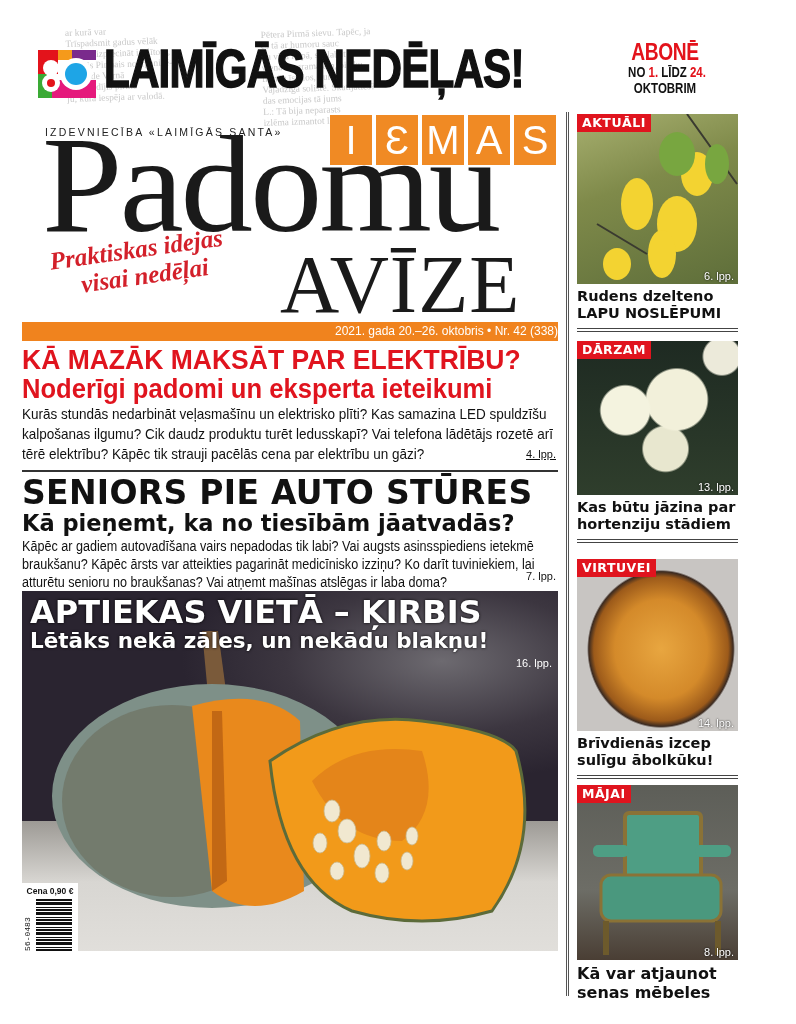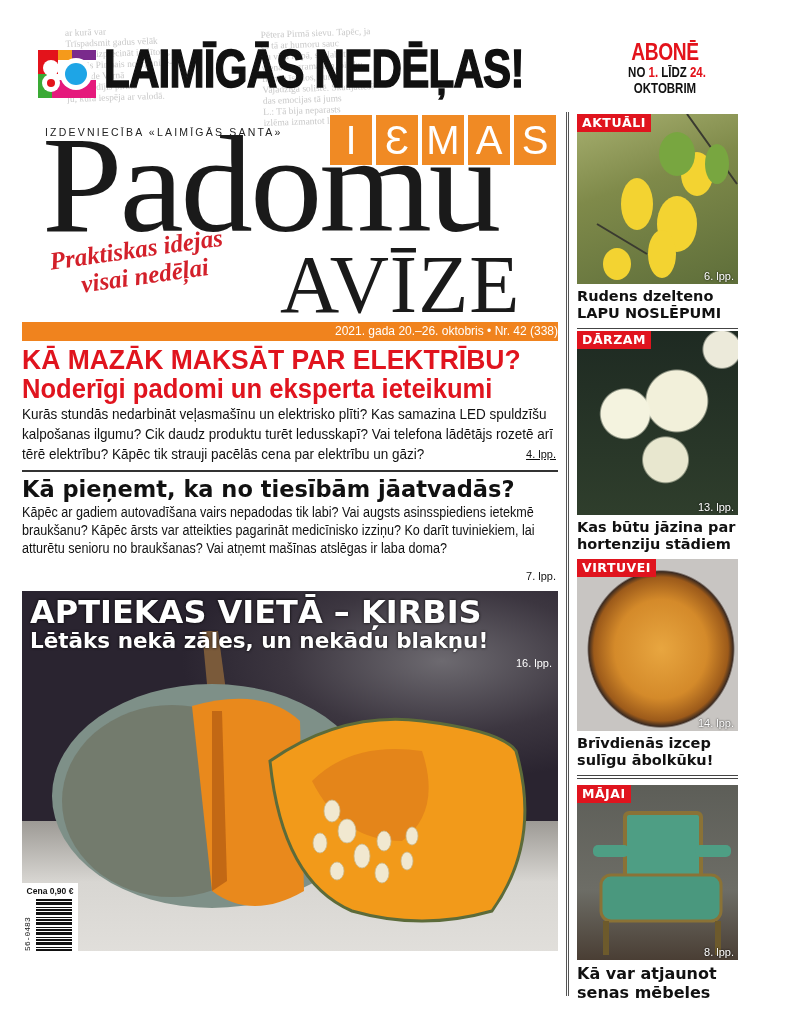--- a/index.html
+++ b/index.html
@@ -85,25 +85,25 @@
   .vrule { position: absolute; left: 566px; top: 112px; width: 3px; height: 884px; border-left: 1px solid #555; border-right: 1px solid #555; }
   .side { position: absolute; left: 577px; width: 161px; }
   .side .photo { position: relative; width: 161px; overflow: hidden; }
   .side .tag { position: absolute; left: 0; top: 0; background: #e0141e; color: #fff; font-weight: 900;
       font-family: "DejaVu Sans", sans-serif; font-size: 12.5px; line-height: 18px; padding: 0 5px; letter-spacing: 0.5px; }
   .side .ppg { position: absolute; right: 4px; bottom: 2px; color: #fff; font-size: 11px; text-shadow: 0 0 2px #000; }
   .side .cap { font-weight: 900; font-family: "DejaVu Sans", sans-serif; font-size: 14.5px; line-height: 17px; color: #111; margin-top: 4px; white-space: nowrap; }
   .side .dbl { height: 4px; border-top: 1px solid #444; border-bottom: 1px solid #444; margin-top: 6px; }
 
   .s1 { top: 114px; } .s1 .photo { height: 170px; background: linear-gradient(160deg, #a8b070 0%, #7f8a4a 40%, #5e6e3a 100%); }
-  .s2 { top: 331px; } .s2 .photo { height: 184px; background: radial-gradient(circle at 30% 45%, #f4f3df 0 24px, transparent 26px),
+  .s2 { top: 331px; } .s2 .photo { height: 154px; background: radial-gradient(circle at 30% 45%, #f4f3df 0 24px, transparent 26px),
       radial-gradient(circle at 62% 38%, #f2f0da 0 30px, transparent 32px),
       radial-gradient(circle at 55% 70%, #e8e7cf 0 22px, transparent 24px),
       radial-gradient(circle at 90% 10%, #eceada 0 18px, transparent 20px),
-      linear-gradient(180deg, #1e2a22, #2f3e2c); }
+      linear-gradient(180deg, #1e2a22, #2f3e2c); margin-top: 10px; }
   .s3 { top: 559px; } .s3 .photo { height: 172px; background:
       radial-gradient(ellipse 84px 90px at 84px 90px, #e8a640 0%, #d48a2a 55%, #9c5a1a 80%, #3b2a20 86%, #c8c5c2 88%); }
   .s4 { top: 785px; } .s4 .photo { height: 175px; background: linear-gradient(180deg, #5d5e58 0%, #6d6d66 60%, #4a3e34 100%); }
 </style>
 </head>
 <body>
 
 <div class="banner">
   <div class="banner-bg-text" style="left:66px;width:230px;">ar kurā var
 Trīspadsmit gadus vēlāk
@@ -167,20 +167,21 @@
 
 <div class="article a1">
   <div class="h1">KĀ MAZĀK MAKSĀT PAR ELEKTRĪBU?</div>
   <div class="h2">Noderīgi padomi un eksperta ieteikumi</div>
   <div class="body-text">Kurās stundās nedarbināt veļasmašīnu un elektrisko plīti? Kas samazina LED spuldzīšu kalpošanas ilgumu? Cik daudz produktu turēt ledusskapī? Vai telefona lādētājs rozetē arī tērē elektrību? Kāpēc tik strauji pacēlās cena par elektrību un gāzi?</div>
   <div class="pg" style="top:104px;text-decoration:underline;">4. lpp.</div>
 </div>
 <div class="rule" style="top:470px;"></div>
 
 <div class="article a2">
+  <div class="h1">SENIORS PIE AUTO STŪRES</div>
   <div class="h2">Kā pieņemt, ka no tiesībām jāatvadās?</div>
   <div class="body-text">Kāpēc ar gadiem autovadīšana vairs nepadodas tik labi? Vai augsts asinsspiediens ietekmē braukšanu? Kāpēc ārsts var atteikties pagarināt medicīnisko izziņu? Ko darīt tuviniekiem, lai atturētu senioru no braukšanas? Vai atņemt mašīnas atslēgas ir laba doma?</div>
   <div class="pg" style="top:94px;">7. lpp.</div>
 </div>
 
 <div class="hero">
   <div class="hero-bg"></div>
   <div class="hero-cloth"></div>
   <svg style="position:absolute;left:0;top:0" width="536" height="404">
 

